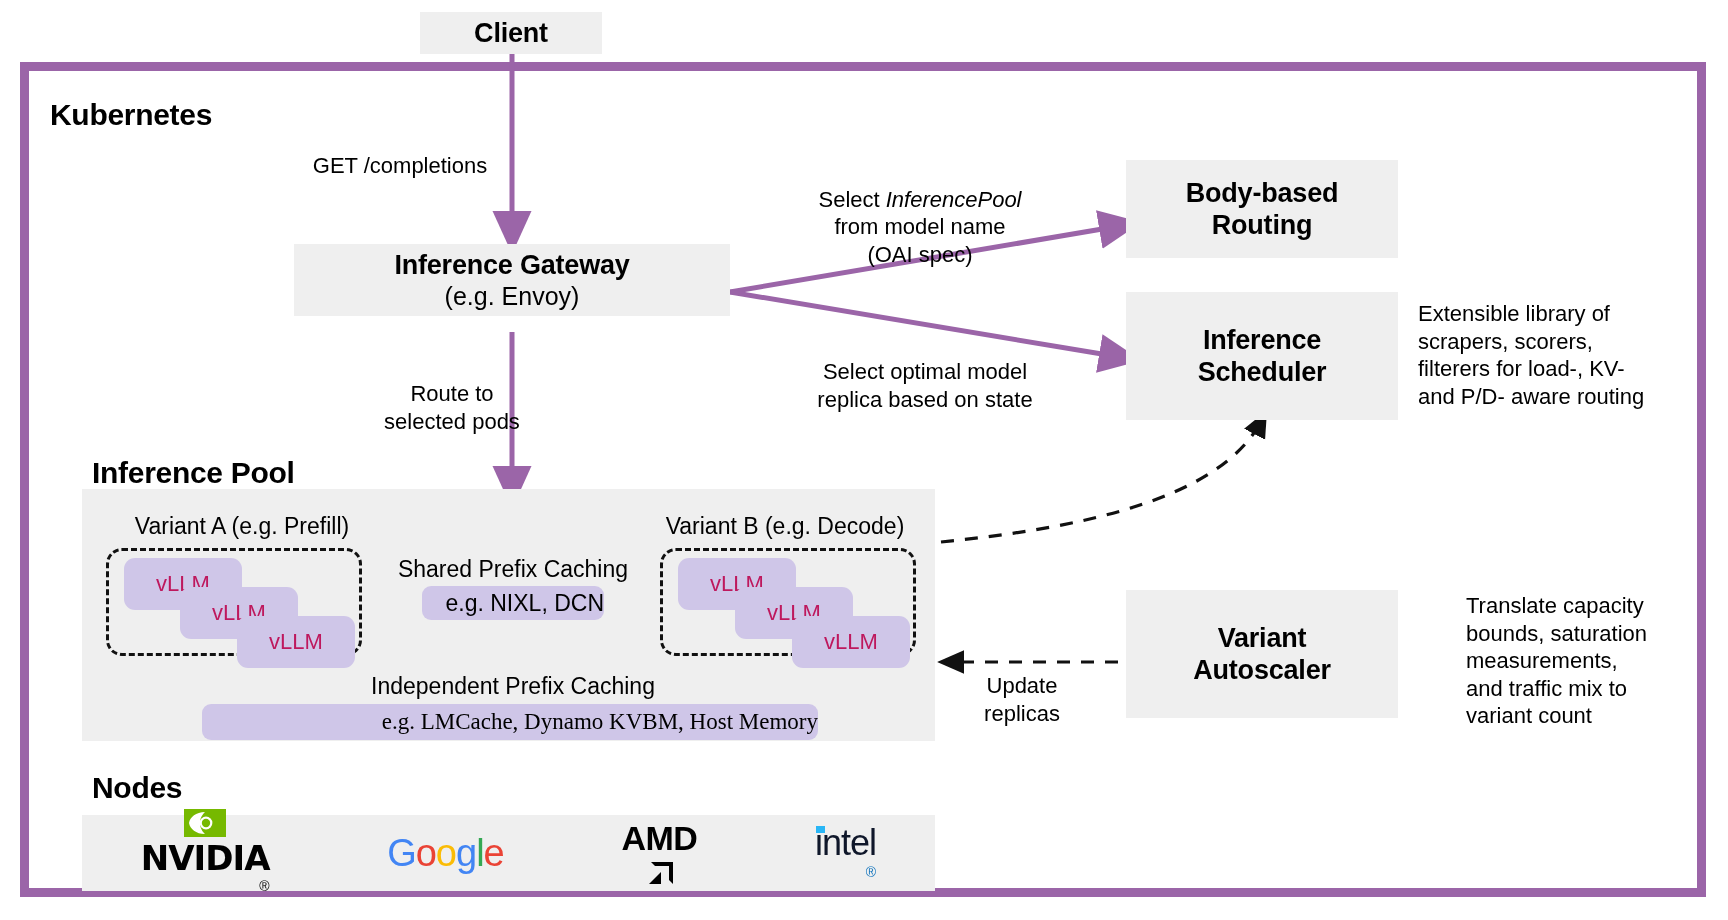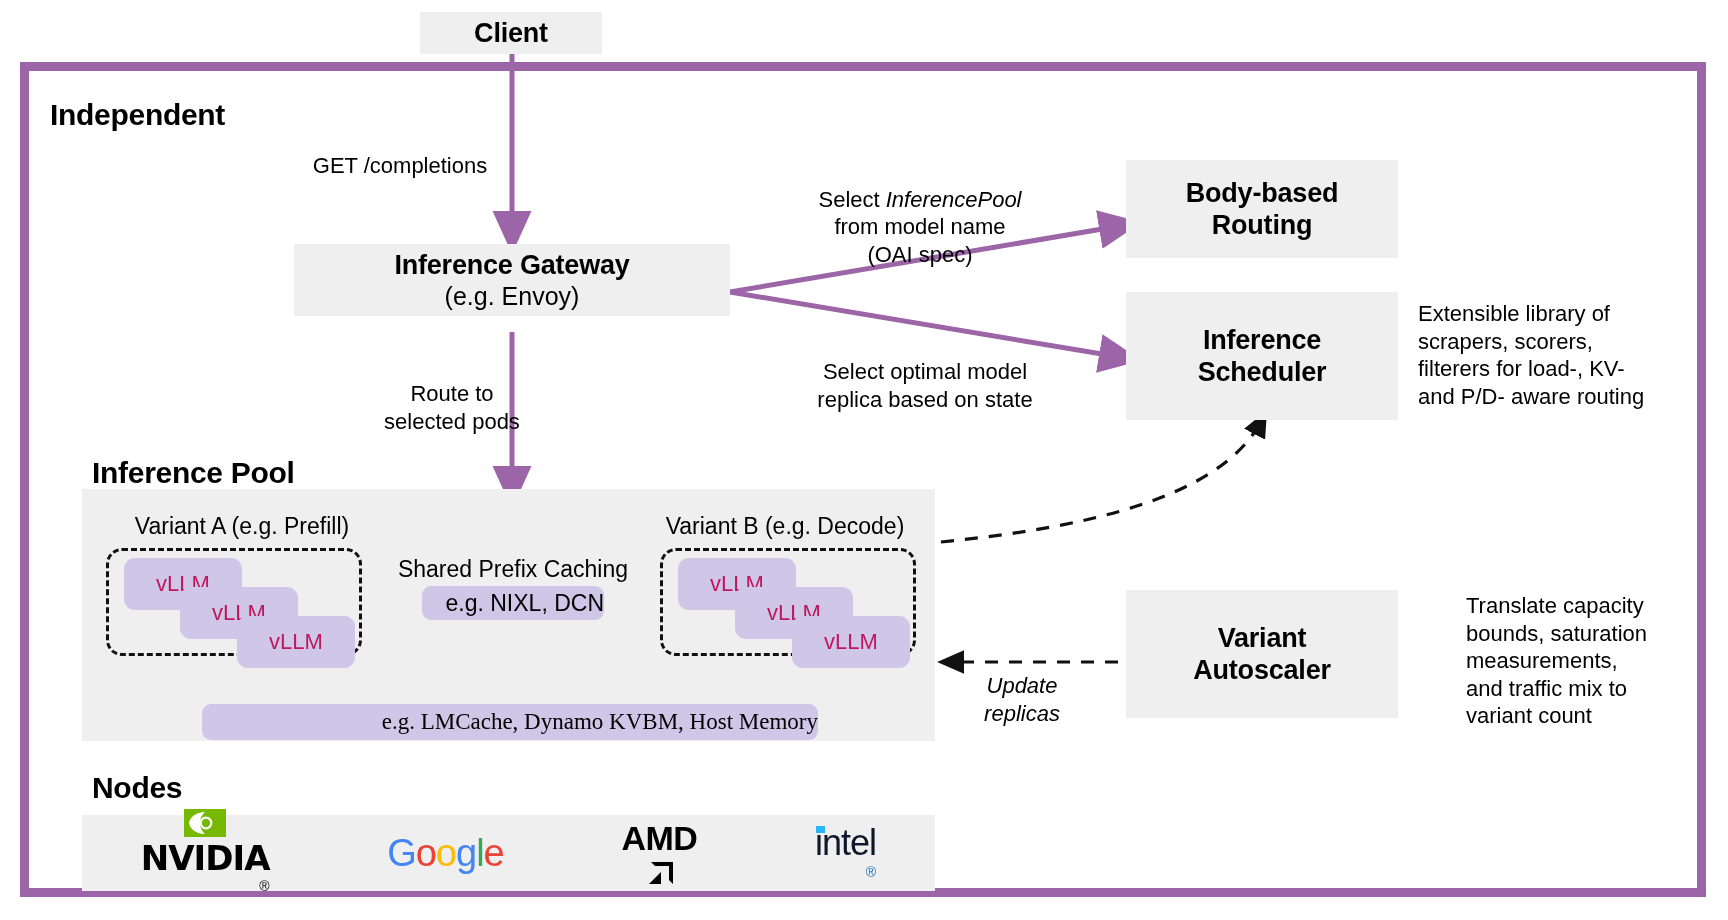--- a/index.html
+++ b/index.html
@@ -195,21 +195,21 @@
 
     <g>
       <line x1="789" y1="654" x2="789" y2="712" stroke="#111111" stroke-width="3.2" marker-end="url(#blackArrowSm)" marker-start="url(#blackArrowSm)"></line>
     </g>
   </svg>
 
   <div class="abs greybox" style="left:420px; top:12px; width:182px; height:42px;">
     <div class="box-title">Client</div>
   </div>
 
-  <div class="abs heading" style="left:50px; top:98px;">Independent</div>
+  <div class="abs heading" style="left:50px; top:98px;">Kubernetes</div>
 
   <div class="abs label" style="left:300px; top:152px; width:200px; text-align:center;">GET /completions</div>
 
   <div class="abs greybox" style="left:294px; top:244px; width:436px; height:72px;">
     <div class="box-title">Inference Gateway</div>
     <div class="box-sub">(e.g. Envoy)</div>
   </div>
 
   <div class="abs label" style="left:362px; top:380px; width:180px;">Route to
 selected pods</div>
@@ -243,21 +243,21 @@
     <div class="box-title">Variant</div>
     <div class="box-title">Autoscaler</div>
   </div>
 
   <div class="abs label-left" style="left:1466px; top:592px; width:300px;">Translate capacity
 bounds, saturation
 measurements,
 and traffic mix to
 variant count</div>
 
-  <div class="abs label" style="left:952px; top:672px; width:140px;font-style:italic;">Update
+  <div class="abs label" style="left:952px; top:672px; width:140px;">Update
 replicas</div>
 
   <div class="abs heading" style="left:92px; top:456px;">Inference Pool</div>
 
   <div class="abs" id="pool-panel"></div>
 
   <div class="abs variant-caption" style="left:118px; top:513px; width:248px;">Variant A (e.g. Prefill)</div>
 
   <div class="abs variant-group" style="left:106px; top:548px; width:256px; height:108px;"></div>
   <div class="abs vllm" style="left:124px; top:558px;">
@@ -281,20 +281,21 @@
   </div>
   <div class="abs vllm" style="left:792px; top:616px;">
     <span>vLLM</span>
   </div>
 
   <div class="abs variant-caption" style="left:384px; top:556px; width:258px;">Shared Prefix Caching</div>
   <div class="abs cache-chip" style="left:422px; top:586px; width:182px; height:34px;">
     <span>e.g. NIXL, DCN</span>
   </div>
 
+  <div class="abs variant-caption" style="left:356px; top:673px; width:314px;">Independent Prefix Caching</div>
   <div class="abs cache-chip" style="left:202px; top:704px; width:616px; height:36px;font-family:Liberation Serif, serif;">
     <span>e.g. LMCache, Dynamo KVBM, Host Memory</span>
   </div>
 
   <div class="abs heading" style="left:92px; top:771px;">Nodes</div>
 
   <div class="abs" id="nodes-panel">
 
     <div class="logo-wrap">
       <svg width="42" height="30" viewBox="0 0 42 30">

